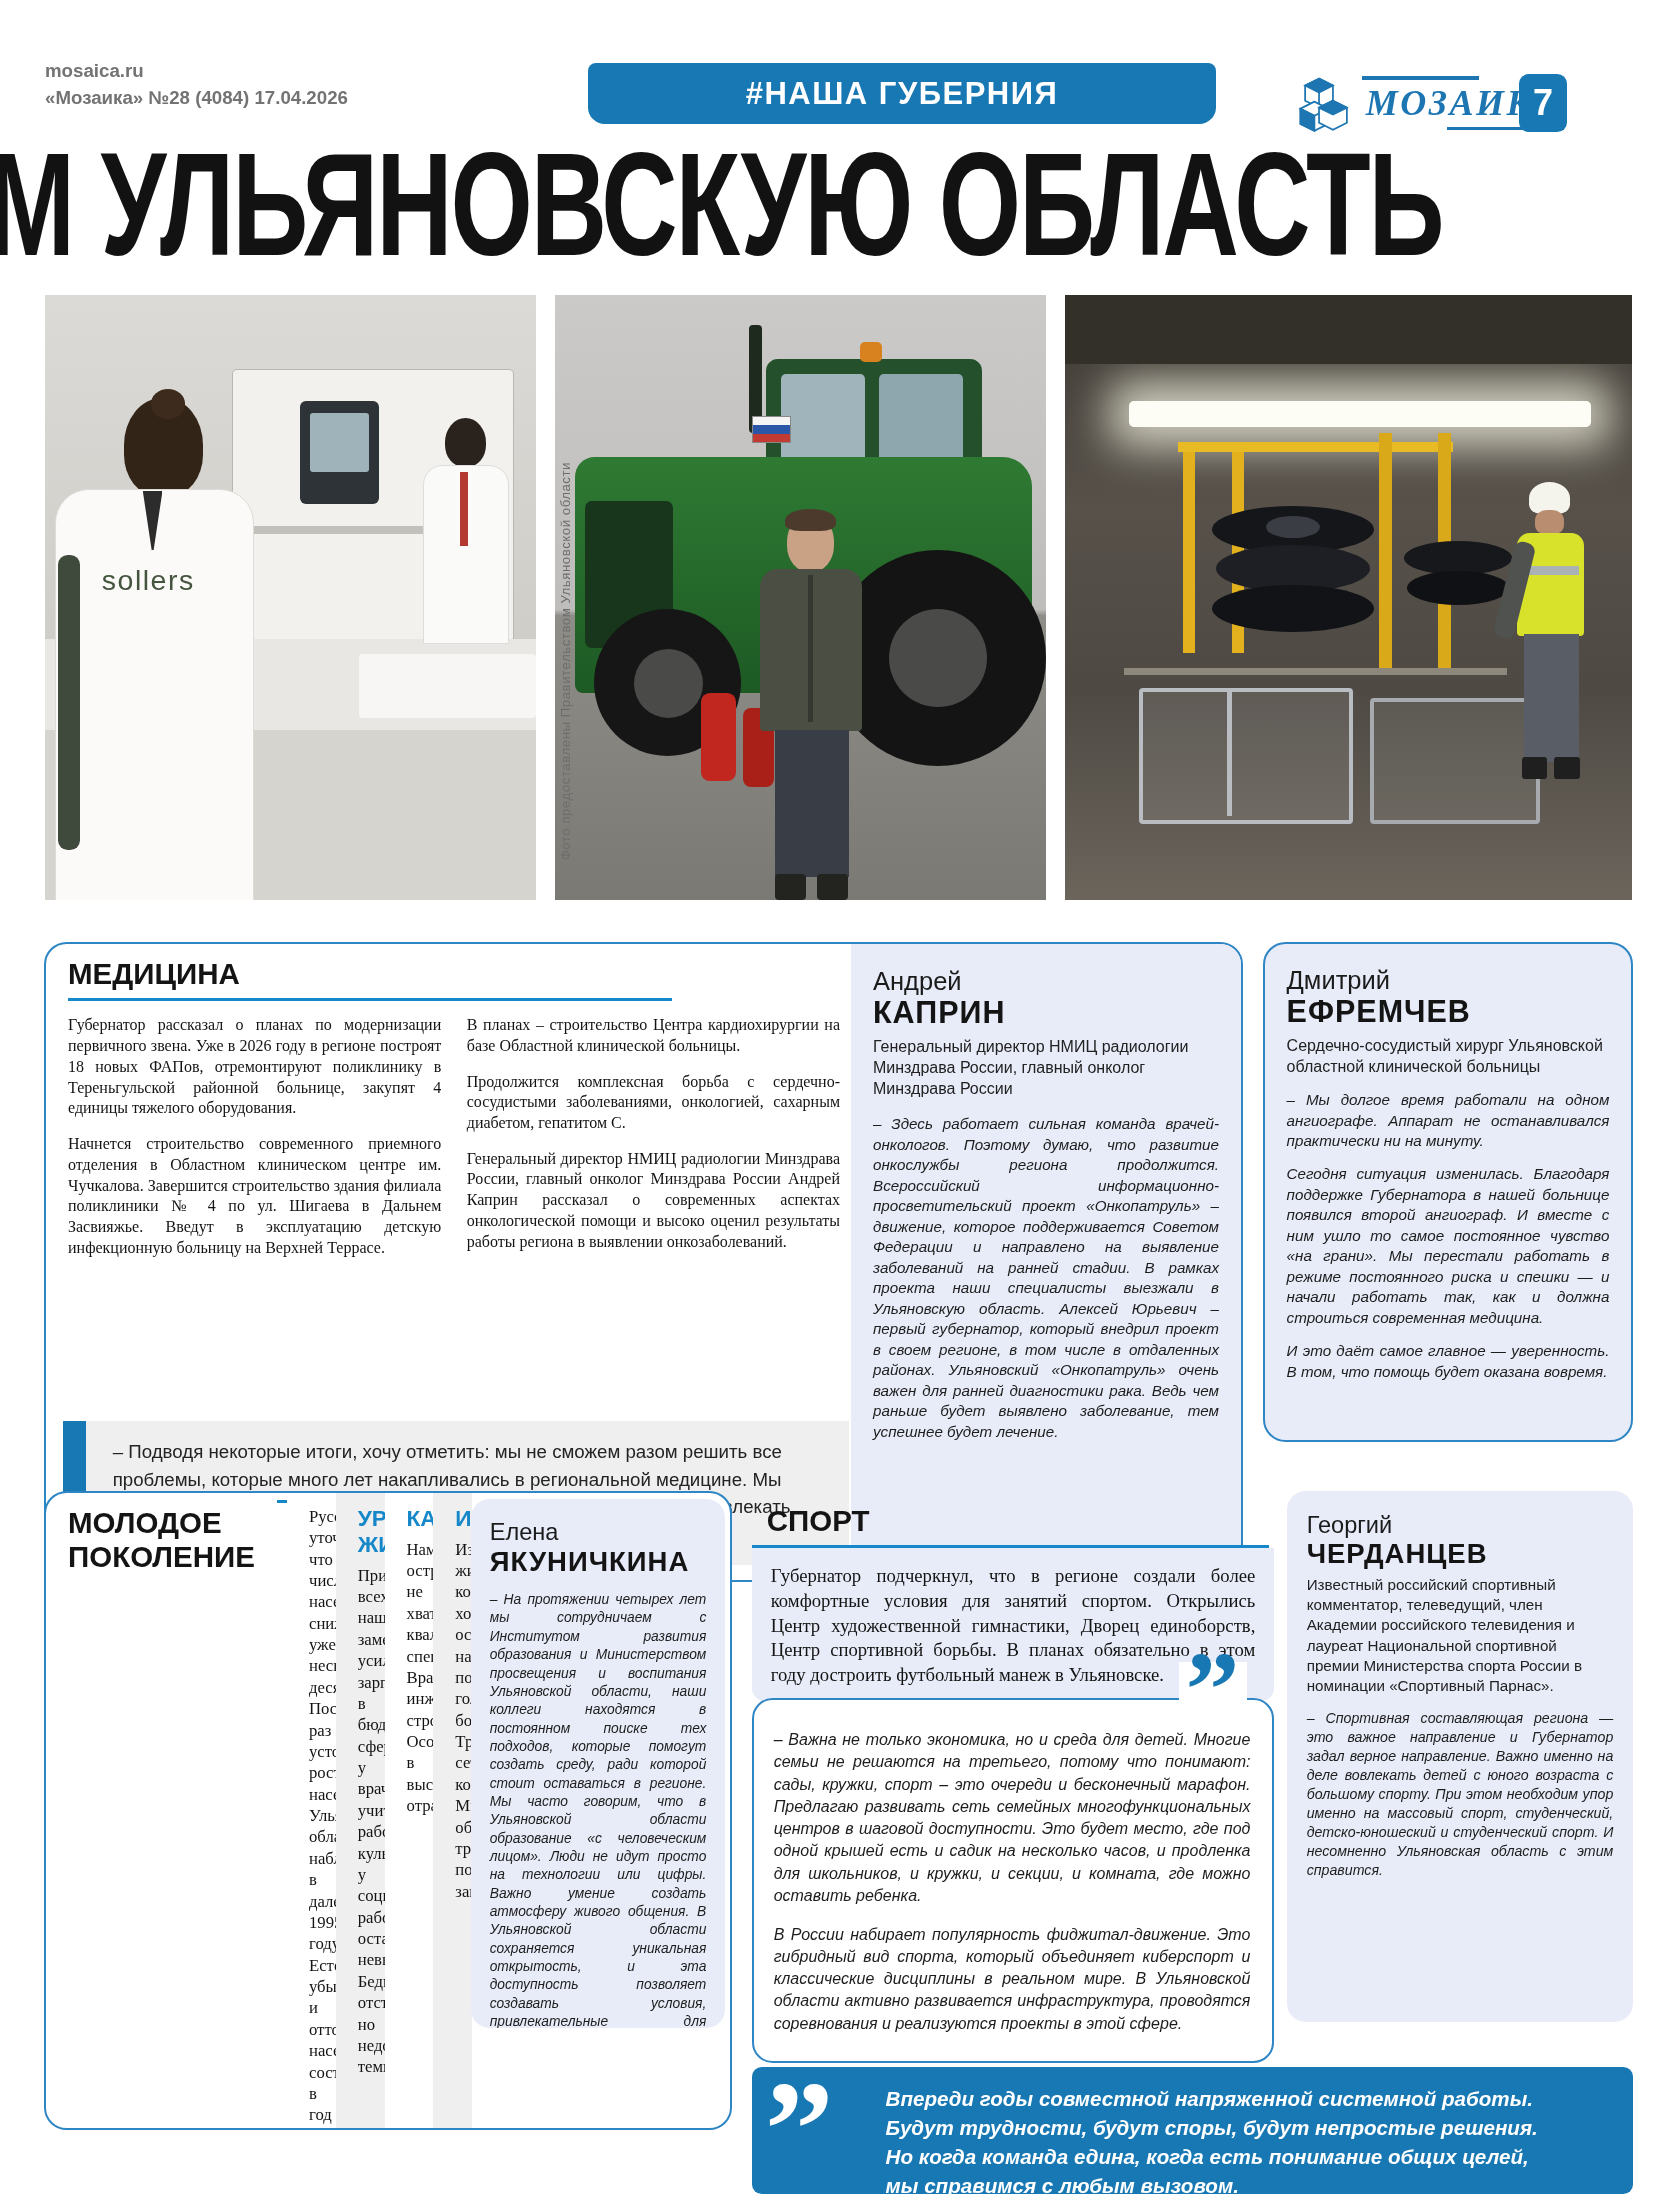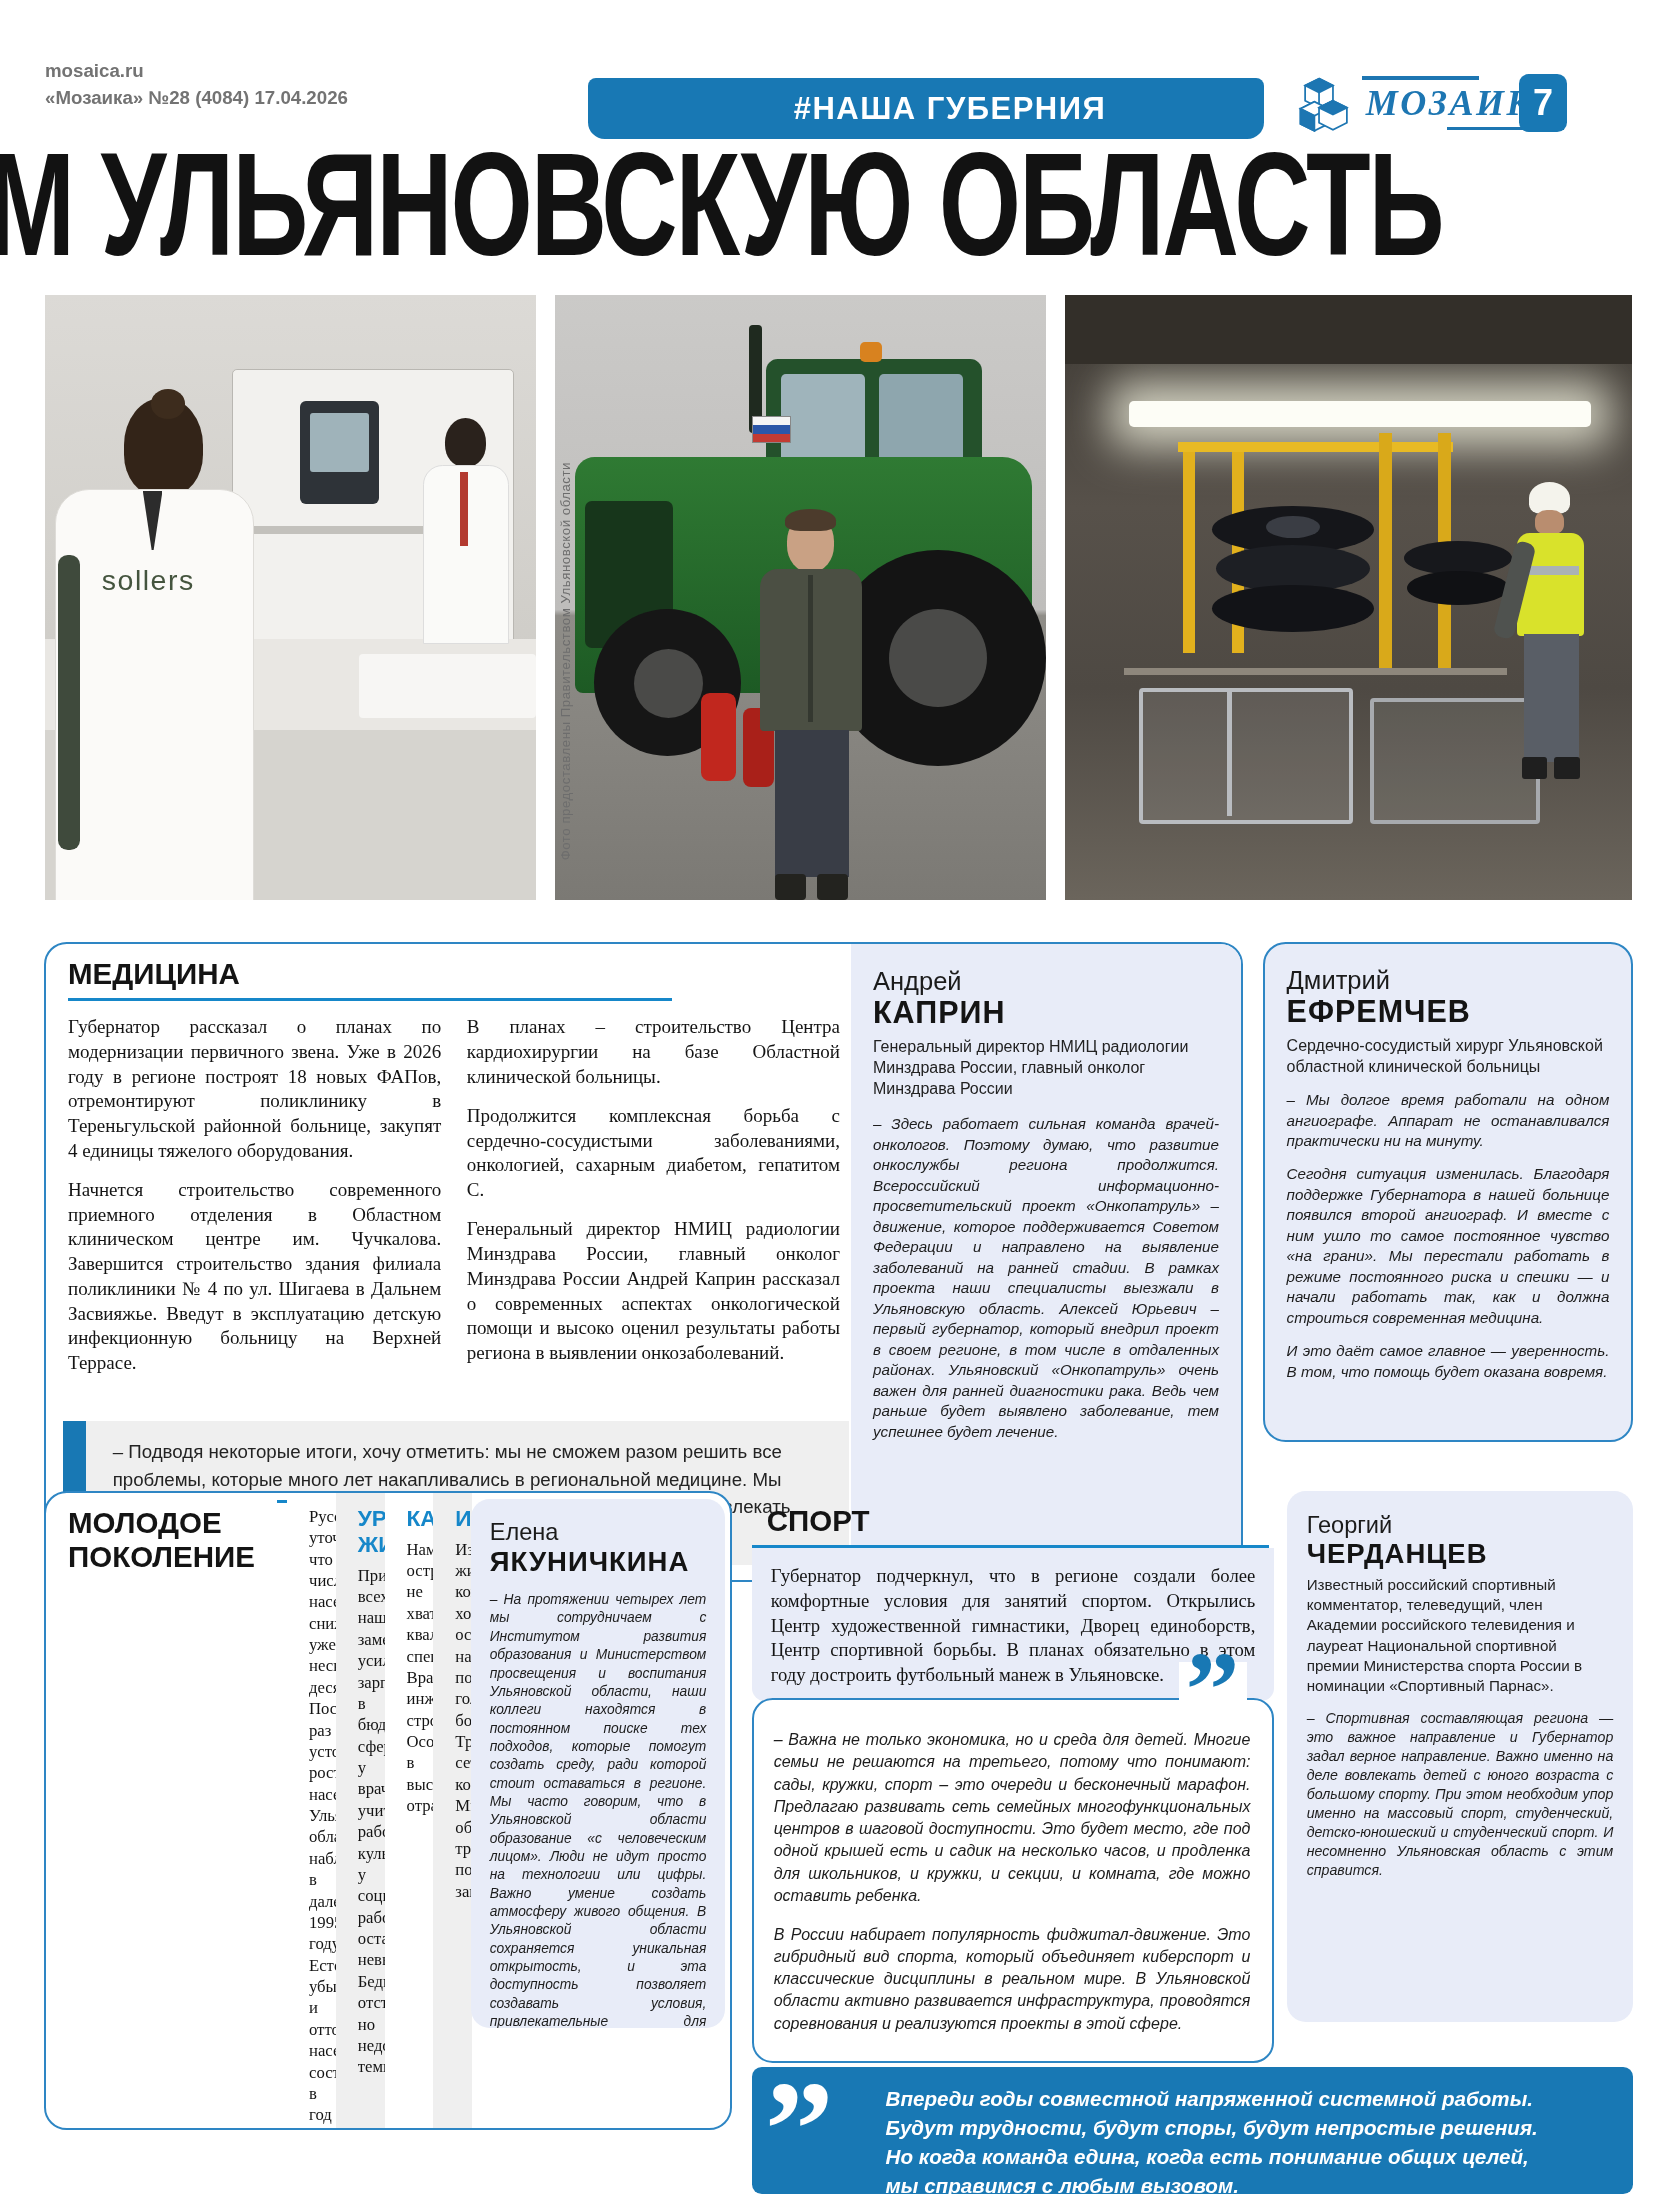--- a/index.html
+++ b/index.html
@@ -2,23 +2,23 @@
 <html style="font-size:7.9px"><head>
 <meta charset="utf-8">
 <style>
   html,body{margin:0;padding:0;background:#fff;}
   .page{position:relative;width:1677px;height:2205px;background:#fff;overflow:hidden;
         font-family:"Liberation Sans",sans-serif;color:#161616;}
   .abs{position:absolute;}
 
   
   .masthead-left{position:absolute;left:45px;top:57px;font-size:18.7px;line-height:1.45;color:#737373;font-weight:bold;}
-  .rubric-badge{position:absolute;left:588px;top:78px;width:628px;height:61px;background:#1878b4;
+  .rubric-badge{position:absolute;left:588px;top:63px;width:628px;height:61px;background:#1878b4;
         color:#fff;font-size:31px;font-weight:600;letter-spacing:1.5px;display:flex;align-items:center;
-        justify-content:center;border-radius:7.9px 7.9px 16.7px 16.7px;padding-left:48px;}
+        justify-content:center;border-radius:7.9px 7.9px 16.7px 16.7px;}
   .logo{position:absolute;left:1297px;top:74px;display:flex;align-items:center;gap:6.9px;}
   .logo-cubes{width:58px;height:58px;}
   .logo-text{font-family:"Liberation Serif",serif;font-style:italic;font-weight:700;font-size:36px;
         color:#1d76b2;letter-spacing:2.5px;position:relative;padding:5.9px 3.9px;}
   .logo-text::before{content:"";position:absolute;top:0;left:0;width:58%;height:3.4px;background:#1d76b2;}
   .logo-text::after{content:"";position:absolute;bottom:0;right:0;width:58%;height:3.4px;background:#1d76b2;}
   .page-num{position:absolute;left:1519px;top:74px;width:48px;height:58px;background:#1878b4;border-radius:9.8px;
         color:#fff;font-size:36px;font-weight:700;display:flex;align-items:center;justify-content:center;}
 
   
@@ -33,21 +33,21 @@
   .photo-credit{position:absolute;left:558px;top:462px;writing-mode:vertical-rl;transform:rotate(180deg);
         font-size:13.3px;color:#6d6d6d;letter-spacing:0.5px;}
   .sollers-text{position:absolute;left:47px;top:166px;font-size:28.5px;font-weight:400;color:#44543e;letter-spacing:1.5px;}
 
   
   .card{position:absolute;background:#fff;border:2px solid #2e86c4;border-radius:22.6px;box-sizing:border-box;}
   .panel{background:#e8ecf8;}
   .rule{height:2.9px;background:#1687c9;border:none;}
   h2.sec{font-size:29.5px;font-weight:700;margin:0;color:#141414;}
   h3.sub{font-size:22.6px;font-weight:700;color:#1687c9;margin:0 0 6.9px 0;}
-  .serifp{font-family:"Liberation Serif",serif;font-size:19px;line-height:1.3;text-align:justify;margin:0 0 14.7px 0;color:#141414;}
+  .serifp{font-family:"Liberation Serif",serif;font-size:16px;line-height:1.3;text-align:justify;margin:0 0 14.7px 0;color:#141414;}
   .name-first{font-size:25.5px;line-height:1.12;color:#1b1b1b;}
   .name-last{font-size:30.5px;line-height:1.18;font-weight:700;letter-spacing:1px;color:#141414;}
   .role{font-size:16px;line-height:1.32;margin-top:4.9px;color:#222;}
   .pquote{font-style:italic;font-size:15.2px;line-height:1.35;margin:14.7px 0 0 0;color:#1d1d1d;text-align:justify;}
 
   
   .med-card{left:44px;top:942px;width:1199px;height:640px;}
   .med-card h2.sec{margin:12.8px 0 0 22px;}
   .med-rule{width:604px;margin:6.9px 0 14.7px 22px;}
   .med-cols{display:flex;gap:25.5px;width:772px;margin-left:22px;}

